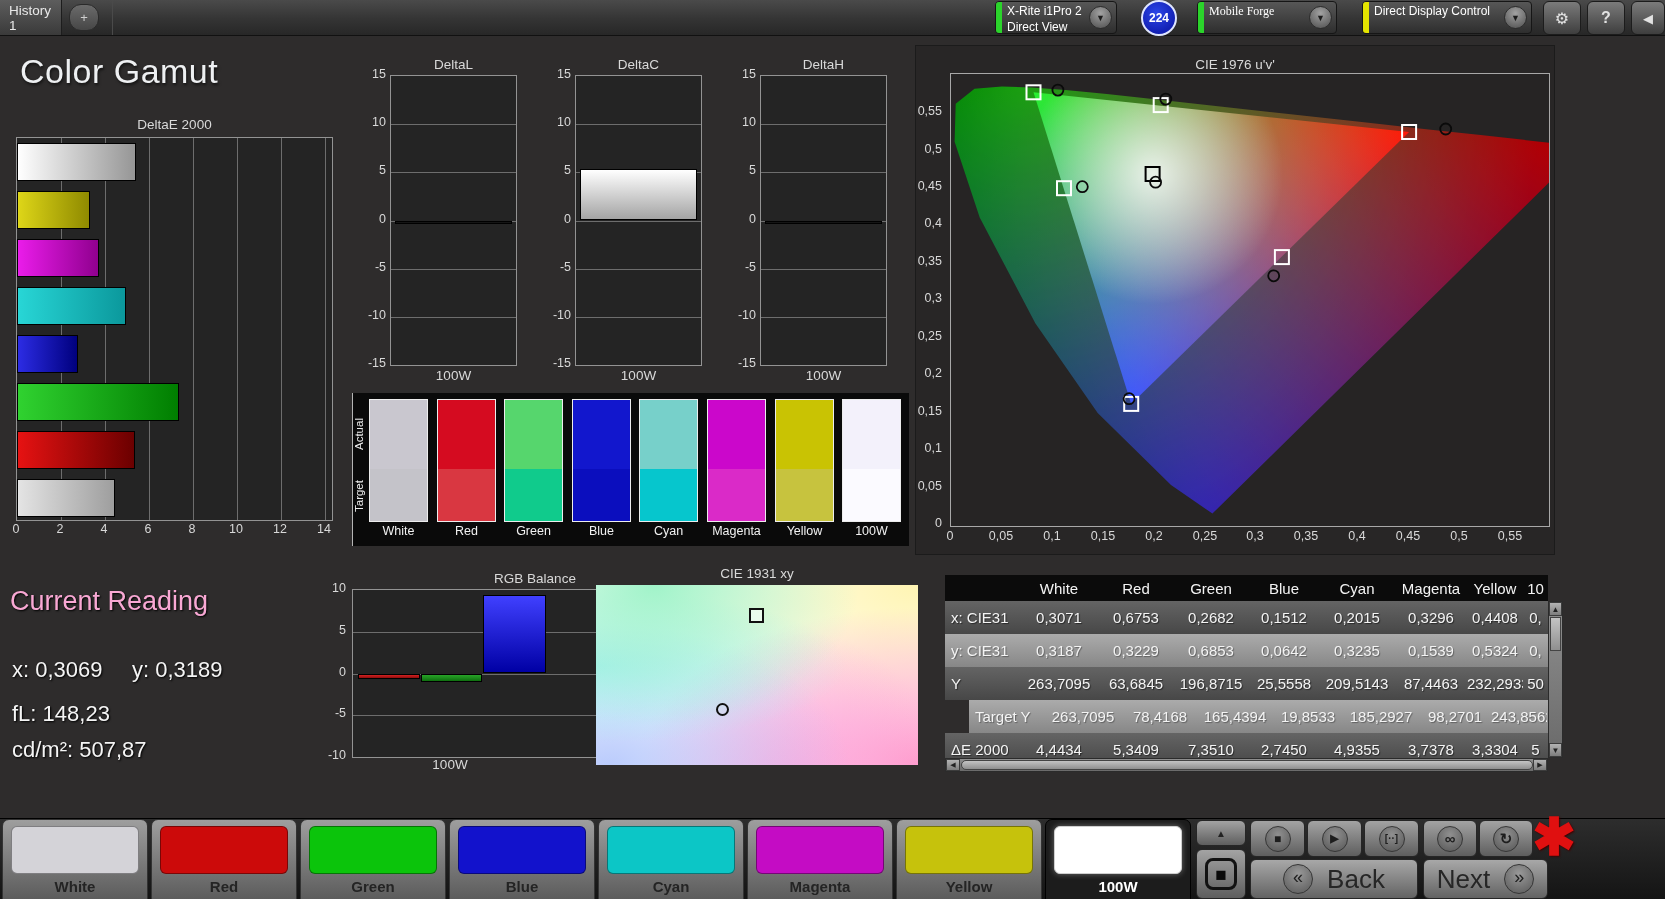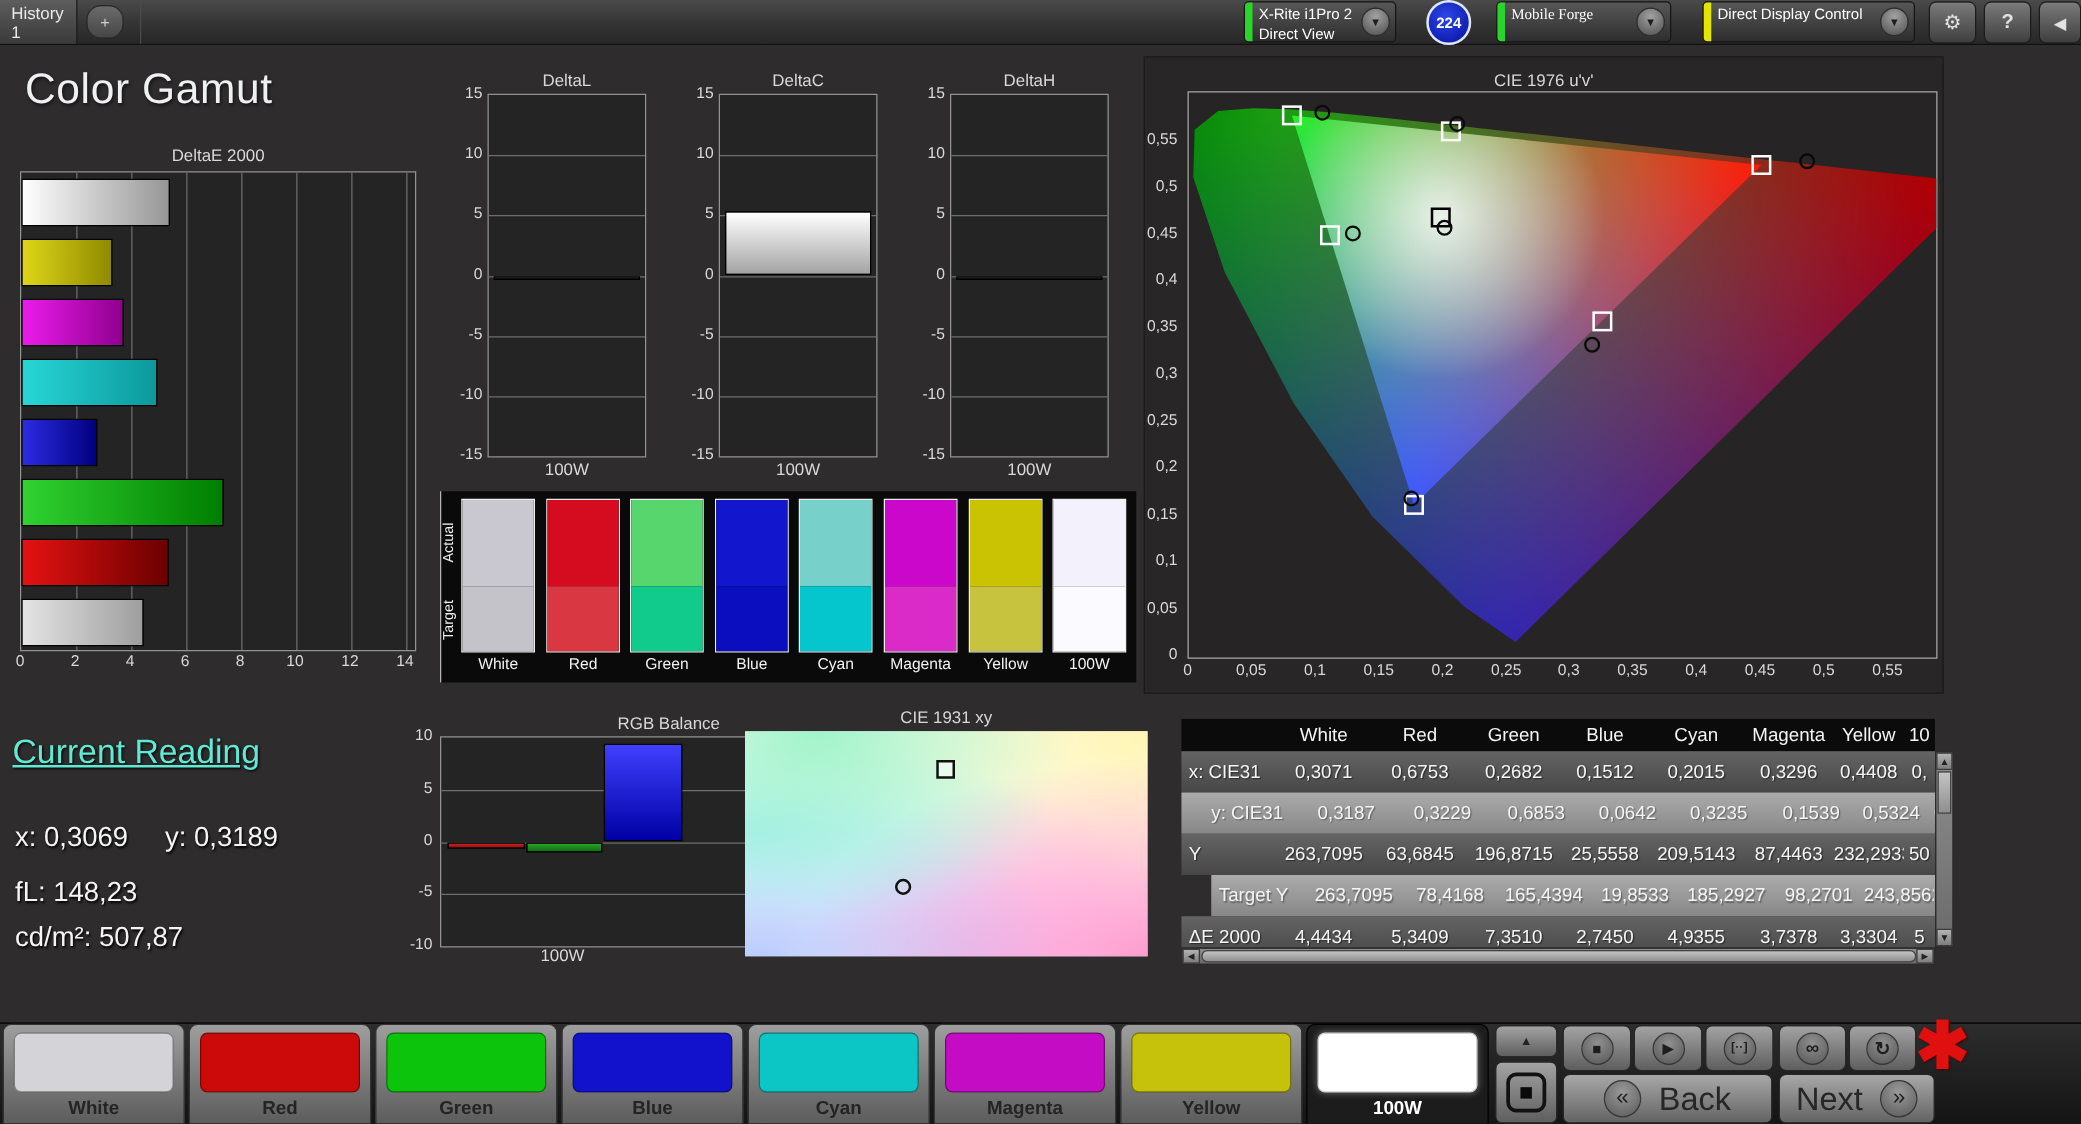--- a/index.html
+++ b/index.html
@@ -45,21 +45,21 @@
   .swrot{position:absolute;left:0;width:16px;color:#f0f0f0;font-size:11.5px;
          writing-mode:vertical-rl;transform:rotate(180deg);text-align:center;}
   .swcol{position:absolute;top:6px;height:123px;border:1px solid #ededed;box-sizing:border-box;}
   .swlabel{position:absolute;top:131px;color:#f2f2f2;font-size:12.5px;text-align:center;}
   
   .ciepanel{position:absolute;left:915px;top:45px;width:640px;height:510px;background:#282626;border:1px solid #1b1b1b;box-sizing:border-box;}
   .gamutbox{position:absolute;left:1312px;top:489px;width:235px;height:34px;background:#1b1b1b;
             display:flex;align-items:center;justify-content:center;color:#fff;font-size:17px;}
   .gamutbox span{margin-left:8px;}
   
-  .cr-title{position:absolute;left:10px;top:586px;color:#5eead4;font-size:27px;text-shadow:1px 1px 2px #000;text-decoration:underline;}
+  .cr-title{position:absolute;left:10px;top:586px;color:#f9a8d4;font-size:27px;text-shadow:1px 1px 2px #000;}
   .cr-line{position:absolute;color:#f5f5f5;font-size:22px;text-shadow:1px 1px 2px #000;}
   
   .cie31{position:absolute;left:596px;top:585px;width:322px;height:180px;
     background:
       radial-gradient(ellipse at 18% 0%,rgba(150,242,195,.9),rgba(150,242,195,0) 55%),
       radial-gradient(ellipse at 0% 45%,rgba(160,240,240,.85),rgba(160,240,240,0) 55%),
       radial-gradient(ellipse at 4% 100%,rgba(175,195,252,.85),rgba(175,195,252,0) 55%),
       radial-gradient(ellipse at 62% 115%,rgba(252,165,222,.8),rgba(252,165,222,0) 55%),
       radial-gradient(ellipse at 100% 100%,rgba(255,150,200,.95),rgba(255,150,200,0) 62%),
       radial-gradient(ellipse at 100% 0%,rgba(255,244,175,.95),rgba(255,244,175,0) 58%),
@@ -352,21 +352,21 @@
         <div class="c lbl">x: CIE31</div>
         <div class="c">0,3071</div>
         <div class="c">0,6753</div>
         <div class="c">0,2682</div>
         <div class="c">0,1512</div>
         <div class="c">0,2015</div>
         <div class="c">0,3296</div>
         <div class="c">0,4408</div>
         <div class="c">0,</div>
       </div>
-      <div class="trow reven" style="top: 59px; padding-left: 18px;">
+      <div class="trow reven" style="top: 59px;">
         <div class="c lbl">y: CIE31</div>
         <div class="c">0,3187</div>
         <div class="c">0,3229</div>
         <div class="c">0,6853</div>
         <div class="c">0,0642</div>
         <div class="c">0,3235</div>
         <div class="c">0,1539</div>
         <div class="c">0,5324</div>
         <div class="c">0,</div>
       </div>

